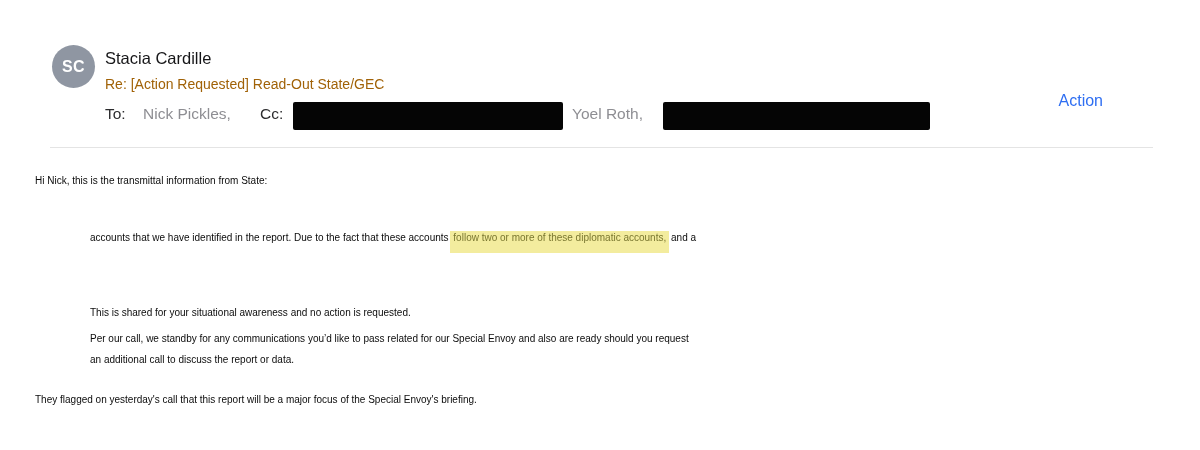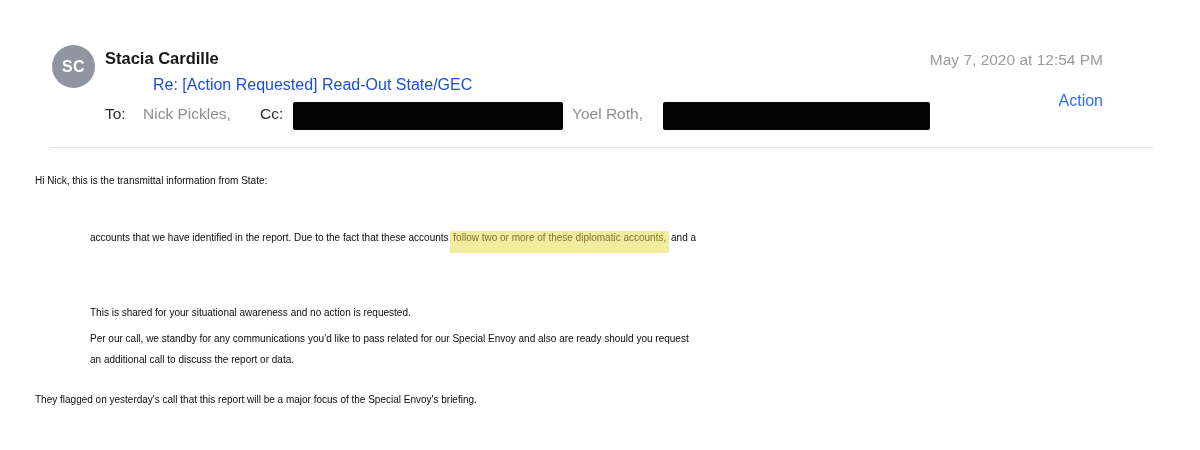--- a/index.html
+++ b/index.html
@@ -23,22 +23,22 @@
     overflow:hidden;
   }
   .abs{position:absolute;white-space:nowrap;}
   
   .avatar{
     left:52px;top:45px;width:43px;height:43px;border-radius:50%;
     background:var(--avatar-bg);
     display:flex;align-items:center;justify-content:center;
     color:#ffffff;font-weight:bold;font-size:16px;letter-spacing:.5px;
   }
-  .sender-name{left:105px;top:49px;font-size:16.5px;font-weight:700;color:#161618;}
-  .subject{left:105px;top:76px;font-size:16px;color:#1d4ed8;margin-left:48px;}
+  .sender-name{left:105px;top:49px;font-size:16.5px;font-weight:400;color:#161618;}
+  .subject{left:105px;top:76px;font-size:14px;color:#a16207;}
   .date{top:51px;right:97px;font-size:15.5px;color:var(--date-gray);}
   .details{top:92px;right:97px;font-size:16px;color:var(--link-blue);cursor:pointer;}
   .recip-label{top:105px;font-size:15.5px;color:#2c2c2e;}
   .recip-name{top:105px;font-size:15.5px;color:var(--muted-gray);}
   .redaction{top:102px;height:28px;background:var(--redaction);border-radius:2px;}
   .separator{left:50px;top:147px;width:1103px;height:1px;background:var(--separator);}
   
   .bline{font-size:10px;color:var(--body-black);}
   .hl{
     background:var(--highlight-bg);
@@ -51,21 +51,20 @@
 <body>
 
 <div class="screen">
 
   <div class="abs avatar">
     <span>SC</span>
   </div>
 
   <div class="abs sender-name">Stacia Cardille</div>
   <div class="abs subject">Re: [Action Requested] Read-Out State/GEC</div>
-  <div class="abs date">May 7, 2020 at 12:54 PM</div>
   <div class="abs details">Action</div>
 
   <div class="abs recip-label" style="left:105px">To:</div>
   <div class="abs recip-name" style="left:143px">Nick Pickles,</div>
   <div class="abs recip-label" style="left:260px">Cc:</div>
   <div class="abs redaction" style="left:293px;width:270px"></div>
   <div class="abs recip-name" style="left:572px">Yoel Roth,</div>
   <div class="abs redaction" style="left:663px;width:267px"></div>
 
   <div class="abs separator"></div>

